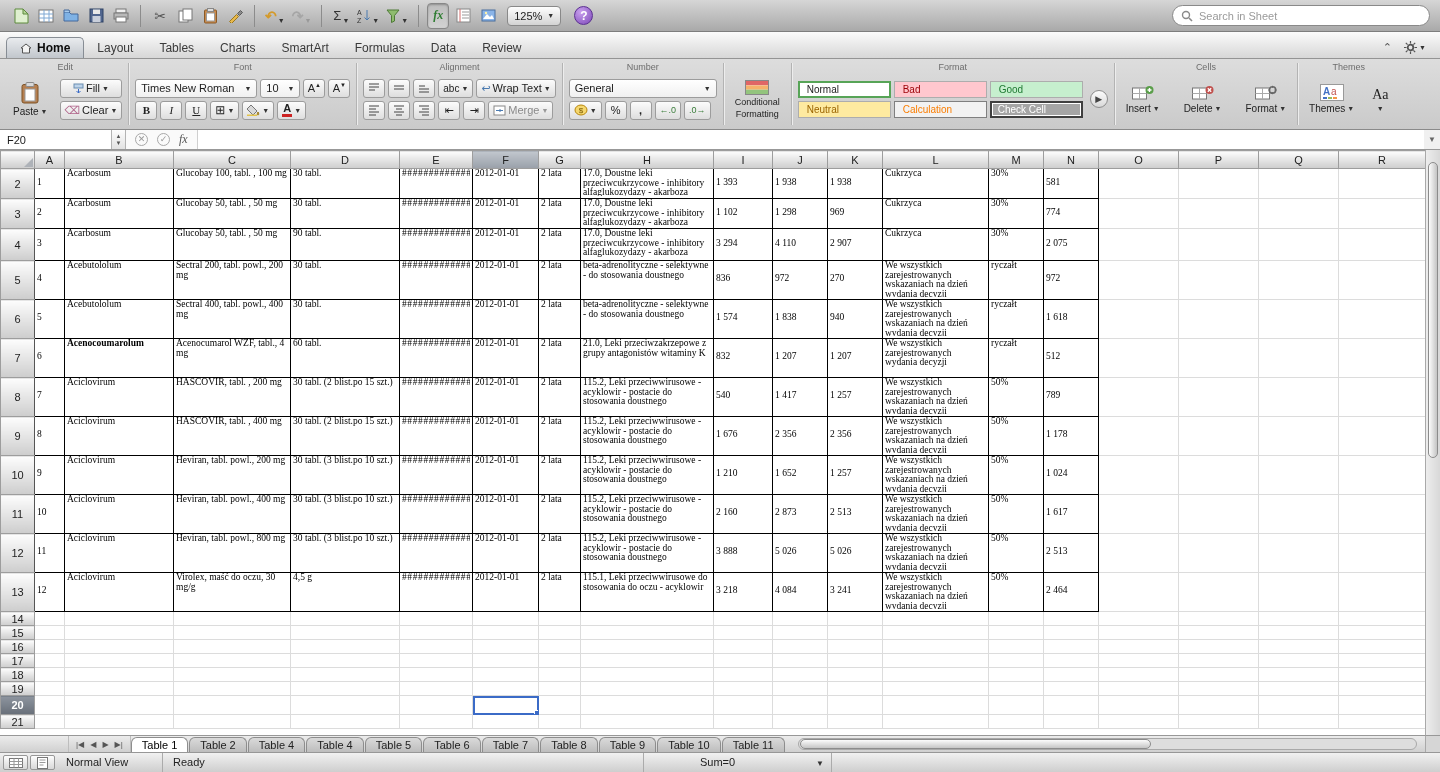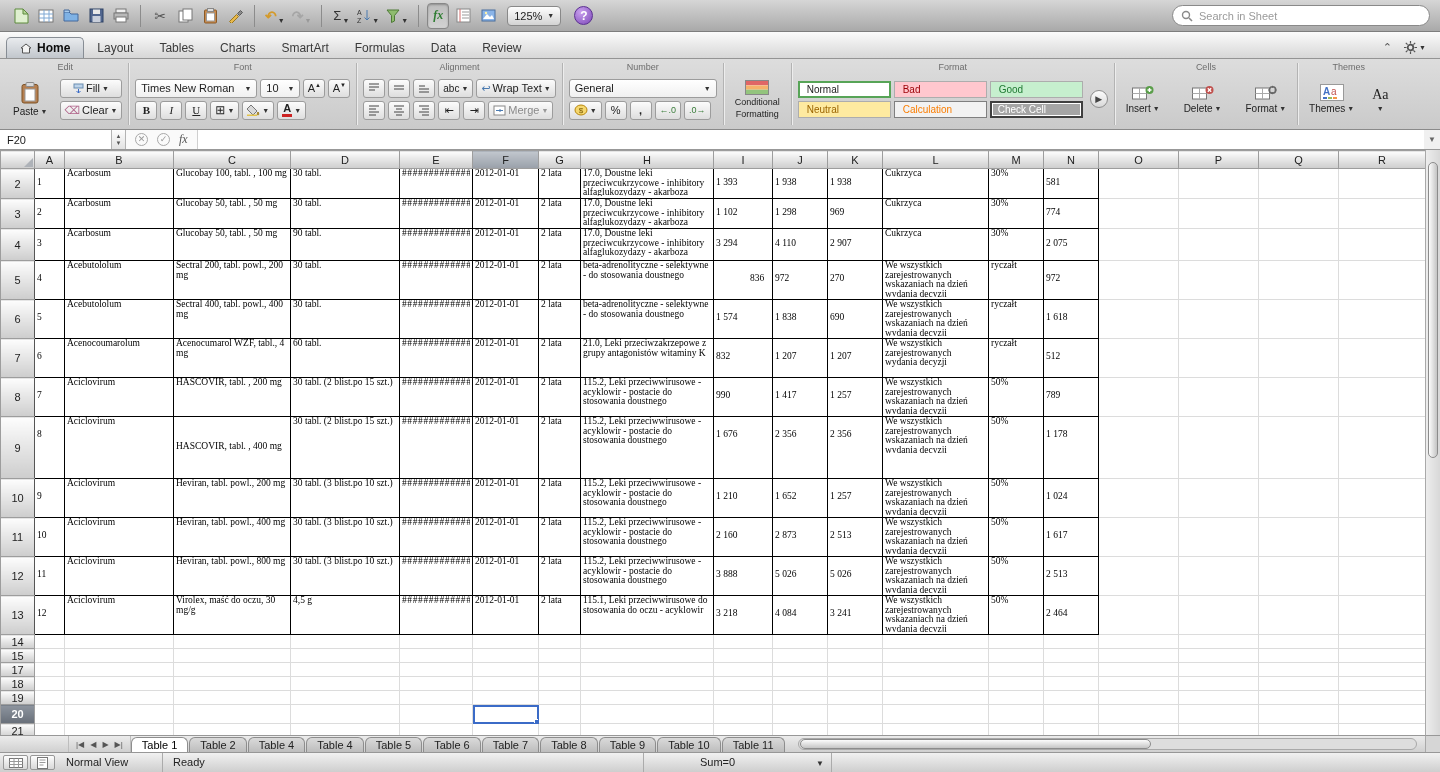--- a/index.html
+++ b/index.html
@@ -799,21 +799,21 @@
           <td class="tbl">
             <div class="cw" style="height: 36px;">2012-01-01</div>
           </td>
           <td class="tbl">
             <div class="cw" style="height: 36px;">2 lata</div>
           </td>
           <td class="tbl">
             <div class="cw" style="height: 36px;">beta-adrenolityczne - selektywne - do stosowania doustnego</div>
           </td>
           <td class="tbl">
-            <div class="cw mid" style="height: 36px; margin-left: 34px;">836</div>
+            <div class="cw mid" style="height: 36px;">836</div>
           </td>
           <td class="tbl">
             <div class="cw mid" style="height: 36px;">972</div>
           </td>
           <td class="tbl">
             <div class="cw mid" style="height: 36px;">270</div>
           </td>
           <td class="tbl">
             <div class="cw" style="height: 36px;">We wszystkich zarejestrowanych wskazaniach na dzień wydania decyzji</div>
           </td>
@@ -854,21 +854,21 @@
           <td class="tbl">
             <div class="cw" style="height: 36px;">beta-adrenolityczne - selektywne - do stosowania doustnego</div>
           </td>
           <td class="tbl">
             <div class="cw mid" style="height: 36px; text-align: right;">1 574</div>
           </td>
           <td class="tbl">
             <div class="cw mid" style="height: 36px;">1 838</div>
           </td>
           <td class="tbl">
-            <div class="cw mid" style="height: 36px;">690</div>
+            <div class="cw mid" style="height: 36px;">940</div>
           </td>
           <td class="tbl">
             <div class="cw" style="height: 36px;">We wszystkich zarejestrowanych wskazaniach na dzień wydania decyzji</div>
           </td>
           <td class="tbl">
             <div class="cw" style="height: 36px;">ryczałt</div>
           </td>
           <td class="tbl">
             <div class="cw mid" style="height: 36px;">1 618</div>
           </td>
@@ -876,21 +876,21 @@
           <td></td>
           <td></td>
           <td></td>
         </tr>
         <tr style="height: 39px;">
           <th class="dr">7</th>
           <td class="tbl">
             <div class="cw mid" style="height: 36px;">6</div>
           </td>
           <td class="tbl">
-            <div class="cw" style="height: 36px;">Acenocoumarolum</div>
+            <div class="cw" style="height: 36px; font-weight: bold;">Acenocoumarolum</div>
           </td>
           <td class="tbl">
             <div class="cw" style="height: 36px;">Acenocumarol WZF, tabl., 4 mg</div>
           </td>
           <td class="tbl">
             <div class="cw" style="height: 36px;">60 tabl.</div>
           </td>
           <td class="tbl">
             <div class="cw hash" style="height: 36px;">##############</div>
           </td>
@@ -946,21 +946,21 @@
           <td class="tbl">
             <div class="cw" style="height: 36px;">2012-01-01</div>
           </td>
           <td class="tbl">
             <div class="cw" style="height: 36px;">2 lata</div>
           </td>
           <td class="tbl">
             <div class="cw" style="height: 36px;">115.2, Leki przeciwwirusowe - acyklowir - postacie do stosowania doustnego</div>
           </td>
           <td class="tbl">
-            <div class="cw mid" style="height: 36px;">990</div>
+            <div class="cw mid" style="height: 36px;">540</div>
           </td>
           <td class="tbl">
             <div class="cw mid" style="height: 36px;">1 417</div>
           </td>
           <td class="tbl">
             <div class="cw mid" style="height: 36px;">1 257</div>
           </td>
           <td class="tbl">
             <div class="cw" style="height: 36px;">We wszystkich zarejestrowanych wskazaniach na dzień wydania decyzji</div>
           </td>
@@ -977,21 +977,21 @@
         </tr>
         <tr style="height: 39px;">
           <th class="dr">9</th>
           <td class="tbl">
             <div class="cw mid" style="height: 36px;">8</div>
           </td>
           <td class="tbl">
             <div class="cw" style="height: 36px;">Aciclovirum</div>
           </td>
           <td class="tbl">
-            <div class="cw" style="height: 36px; margin-top: 25px;">HASCOVIR, tabl. , 400 mg</div>
+            <div class="cw" style="height: 36px;">HASCOVIR, tabl. , 400 mg</div>
           </td>
           <td class="tbl">
             <div class="cw" style="height: 36px;">30 tabl. (2 blist.po 15 szt.)</div>
           </td>
           <td class="tbl">
             <div class="cw hash" style="height: 36px;">##############</div>
           </td>
           <td class="tbl">
             <div class="cw" style="height: 36px;">2012-01-01</div>
           </td>
@@ -1236,20 +1236,41 @@
           <td></td>
           <td></td>
           <td></td>
           <td></td>
           <td></td>
           <td></td>
           <td></td>
         </tr>
         <tr style="height: 14px;">
           <th>15</th>
+          <td></td>
+          <td></td>
+          <td></td>
+          <td></td>
+          <td></td>
+          <td></td>
+          <td></td>
+          <td></td>
+          <td></td>
+          <td></td>
+          <td></td>
+          <td></td>
+          <td></td>
+          <td></td>
+          <td></td>
+          <td></td>
+          <td></td>
+          <td></td>
+        </tr>
+        <tr style="height: 14px;">
+          <th>16</th>
           <td></td>
           <td></td>
           <td></td>
           <td></td>
           <td></td>
           <td></td>
           <td></td>
           <td></td>
           <td></td>
           <td></td>

